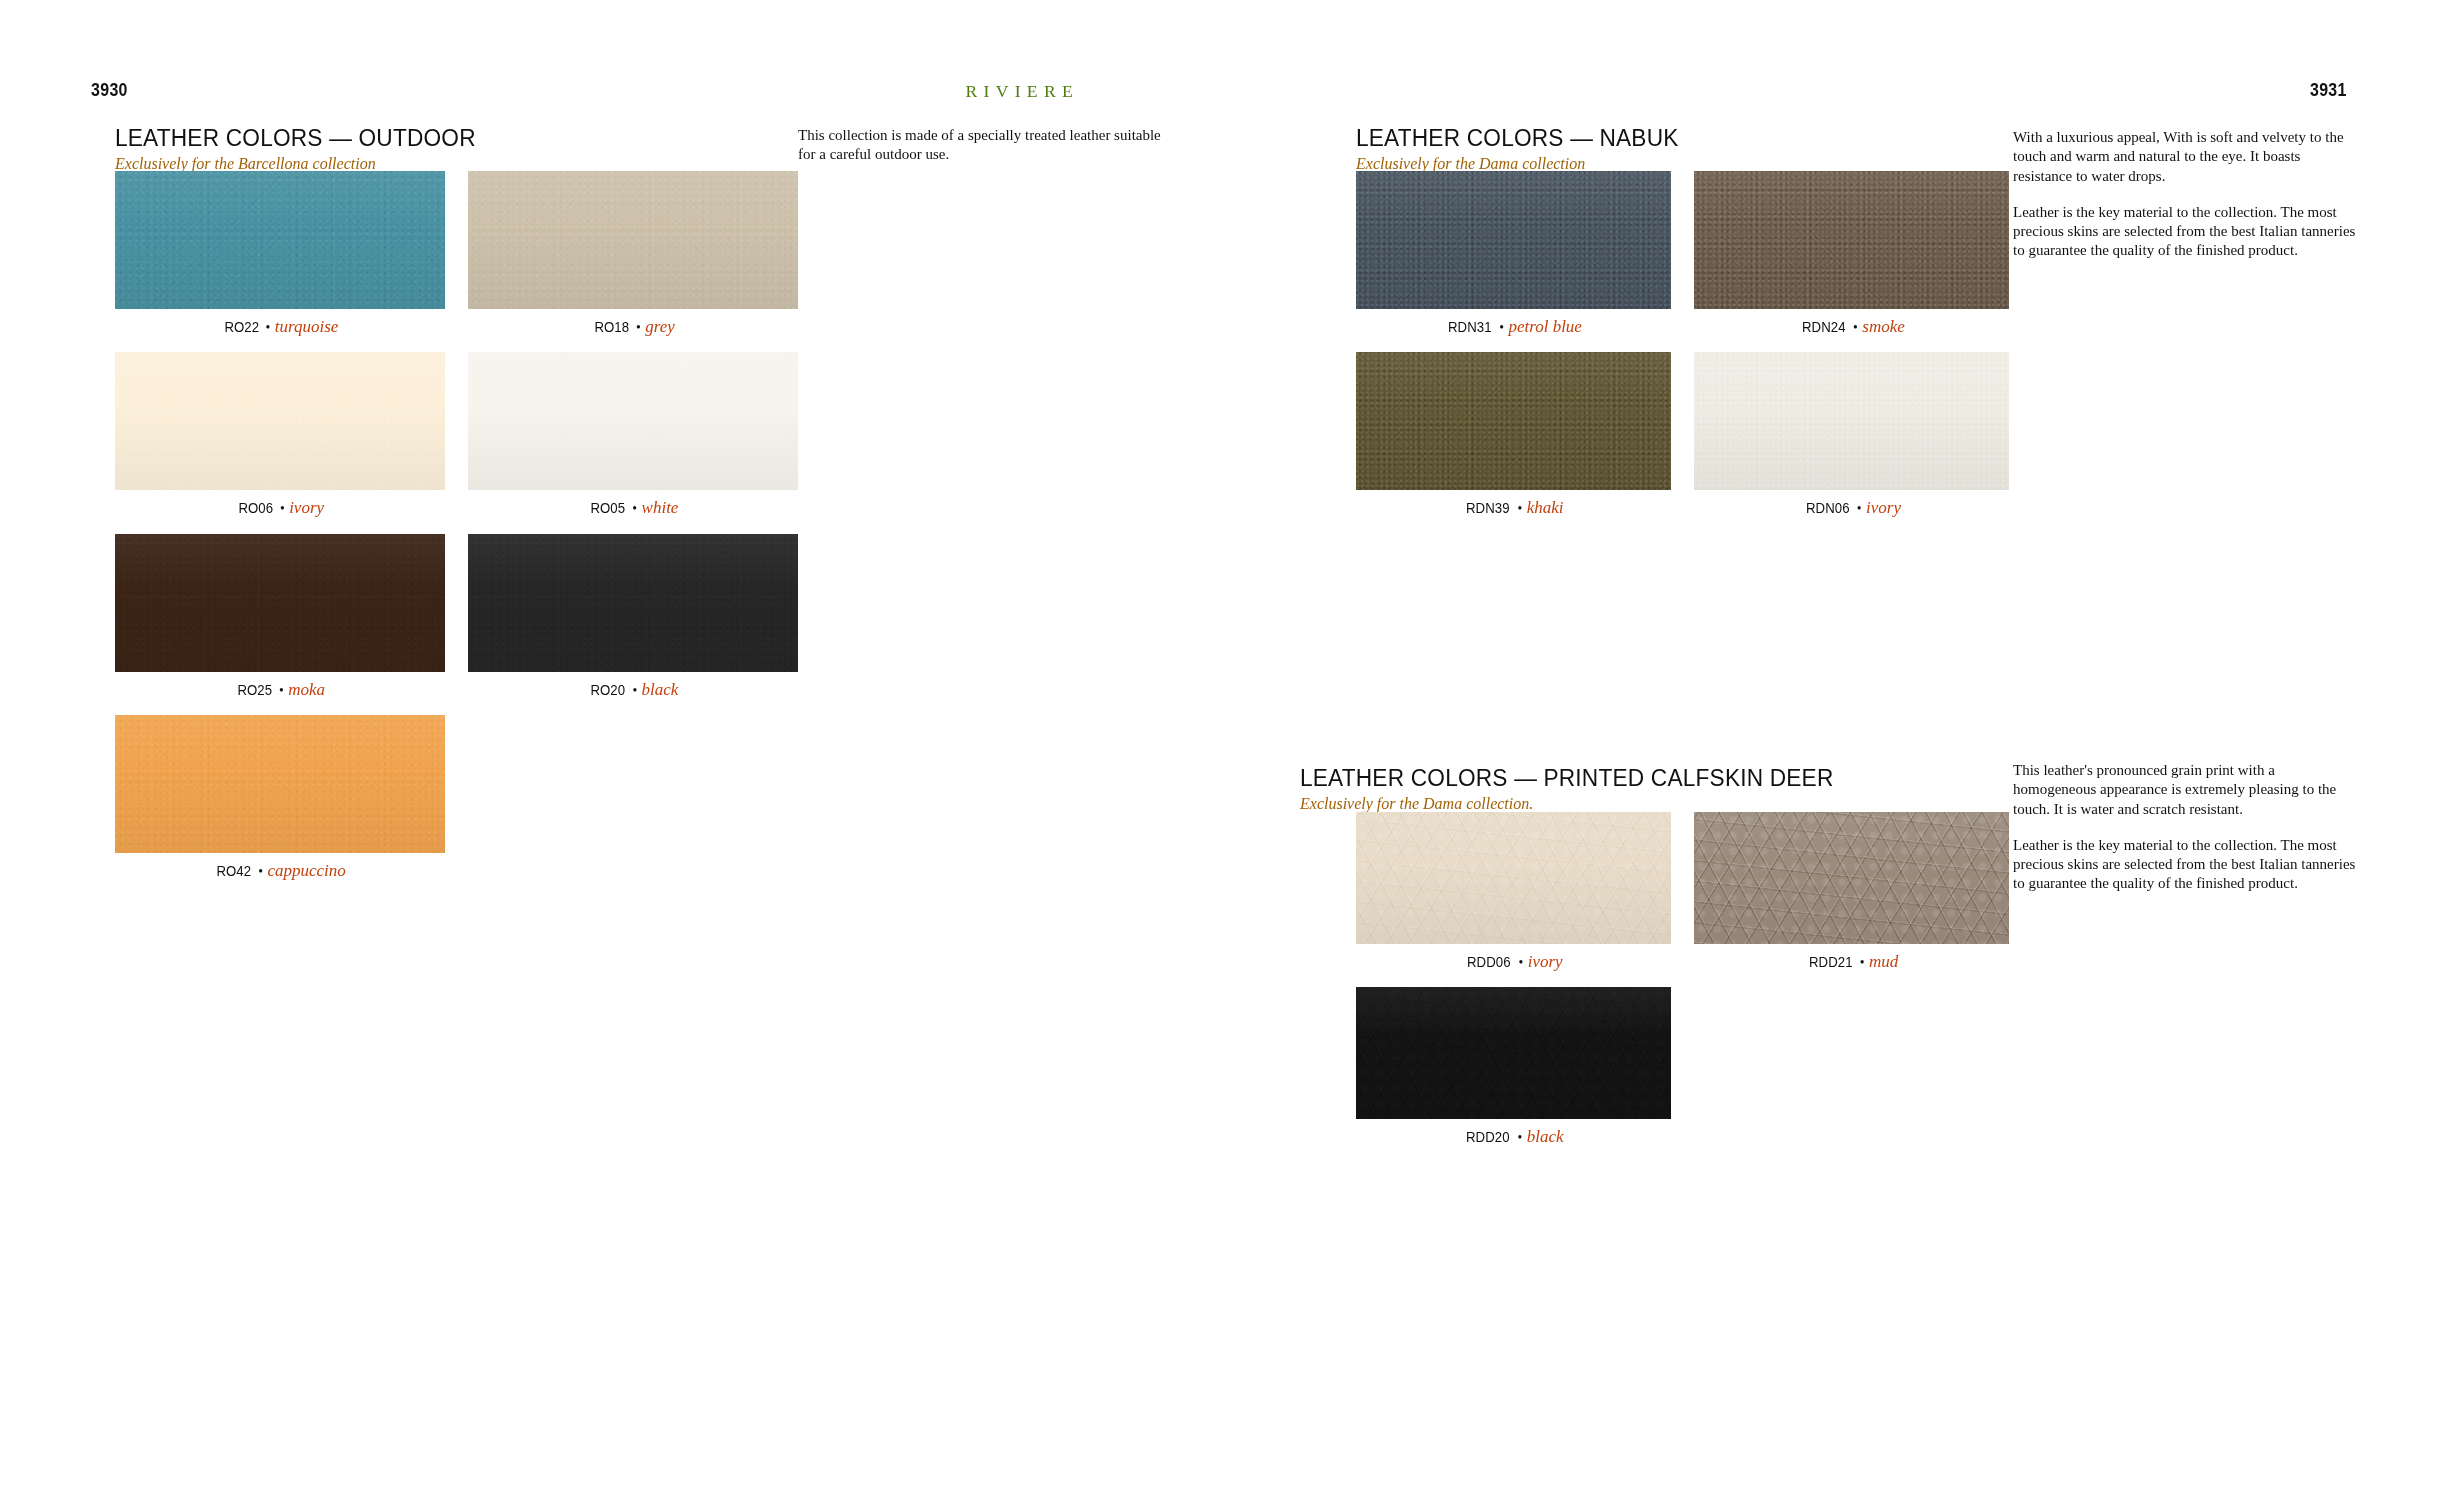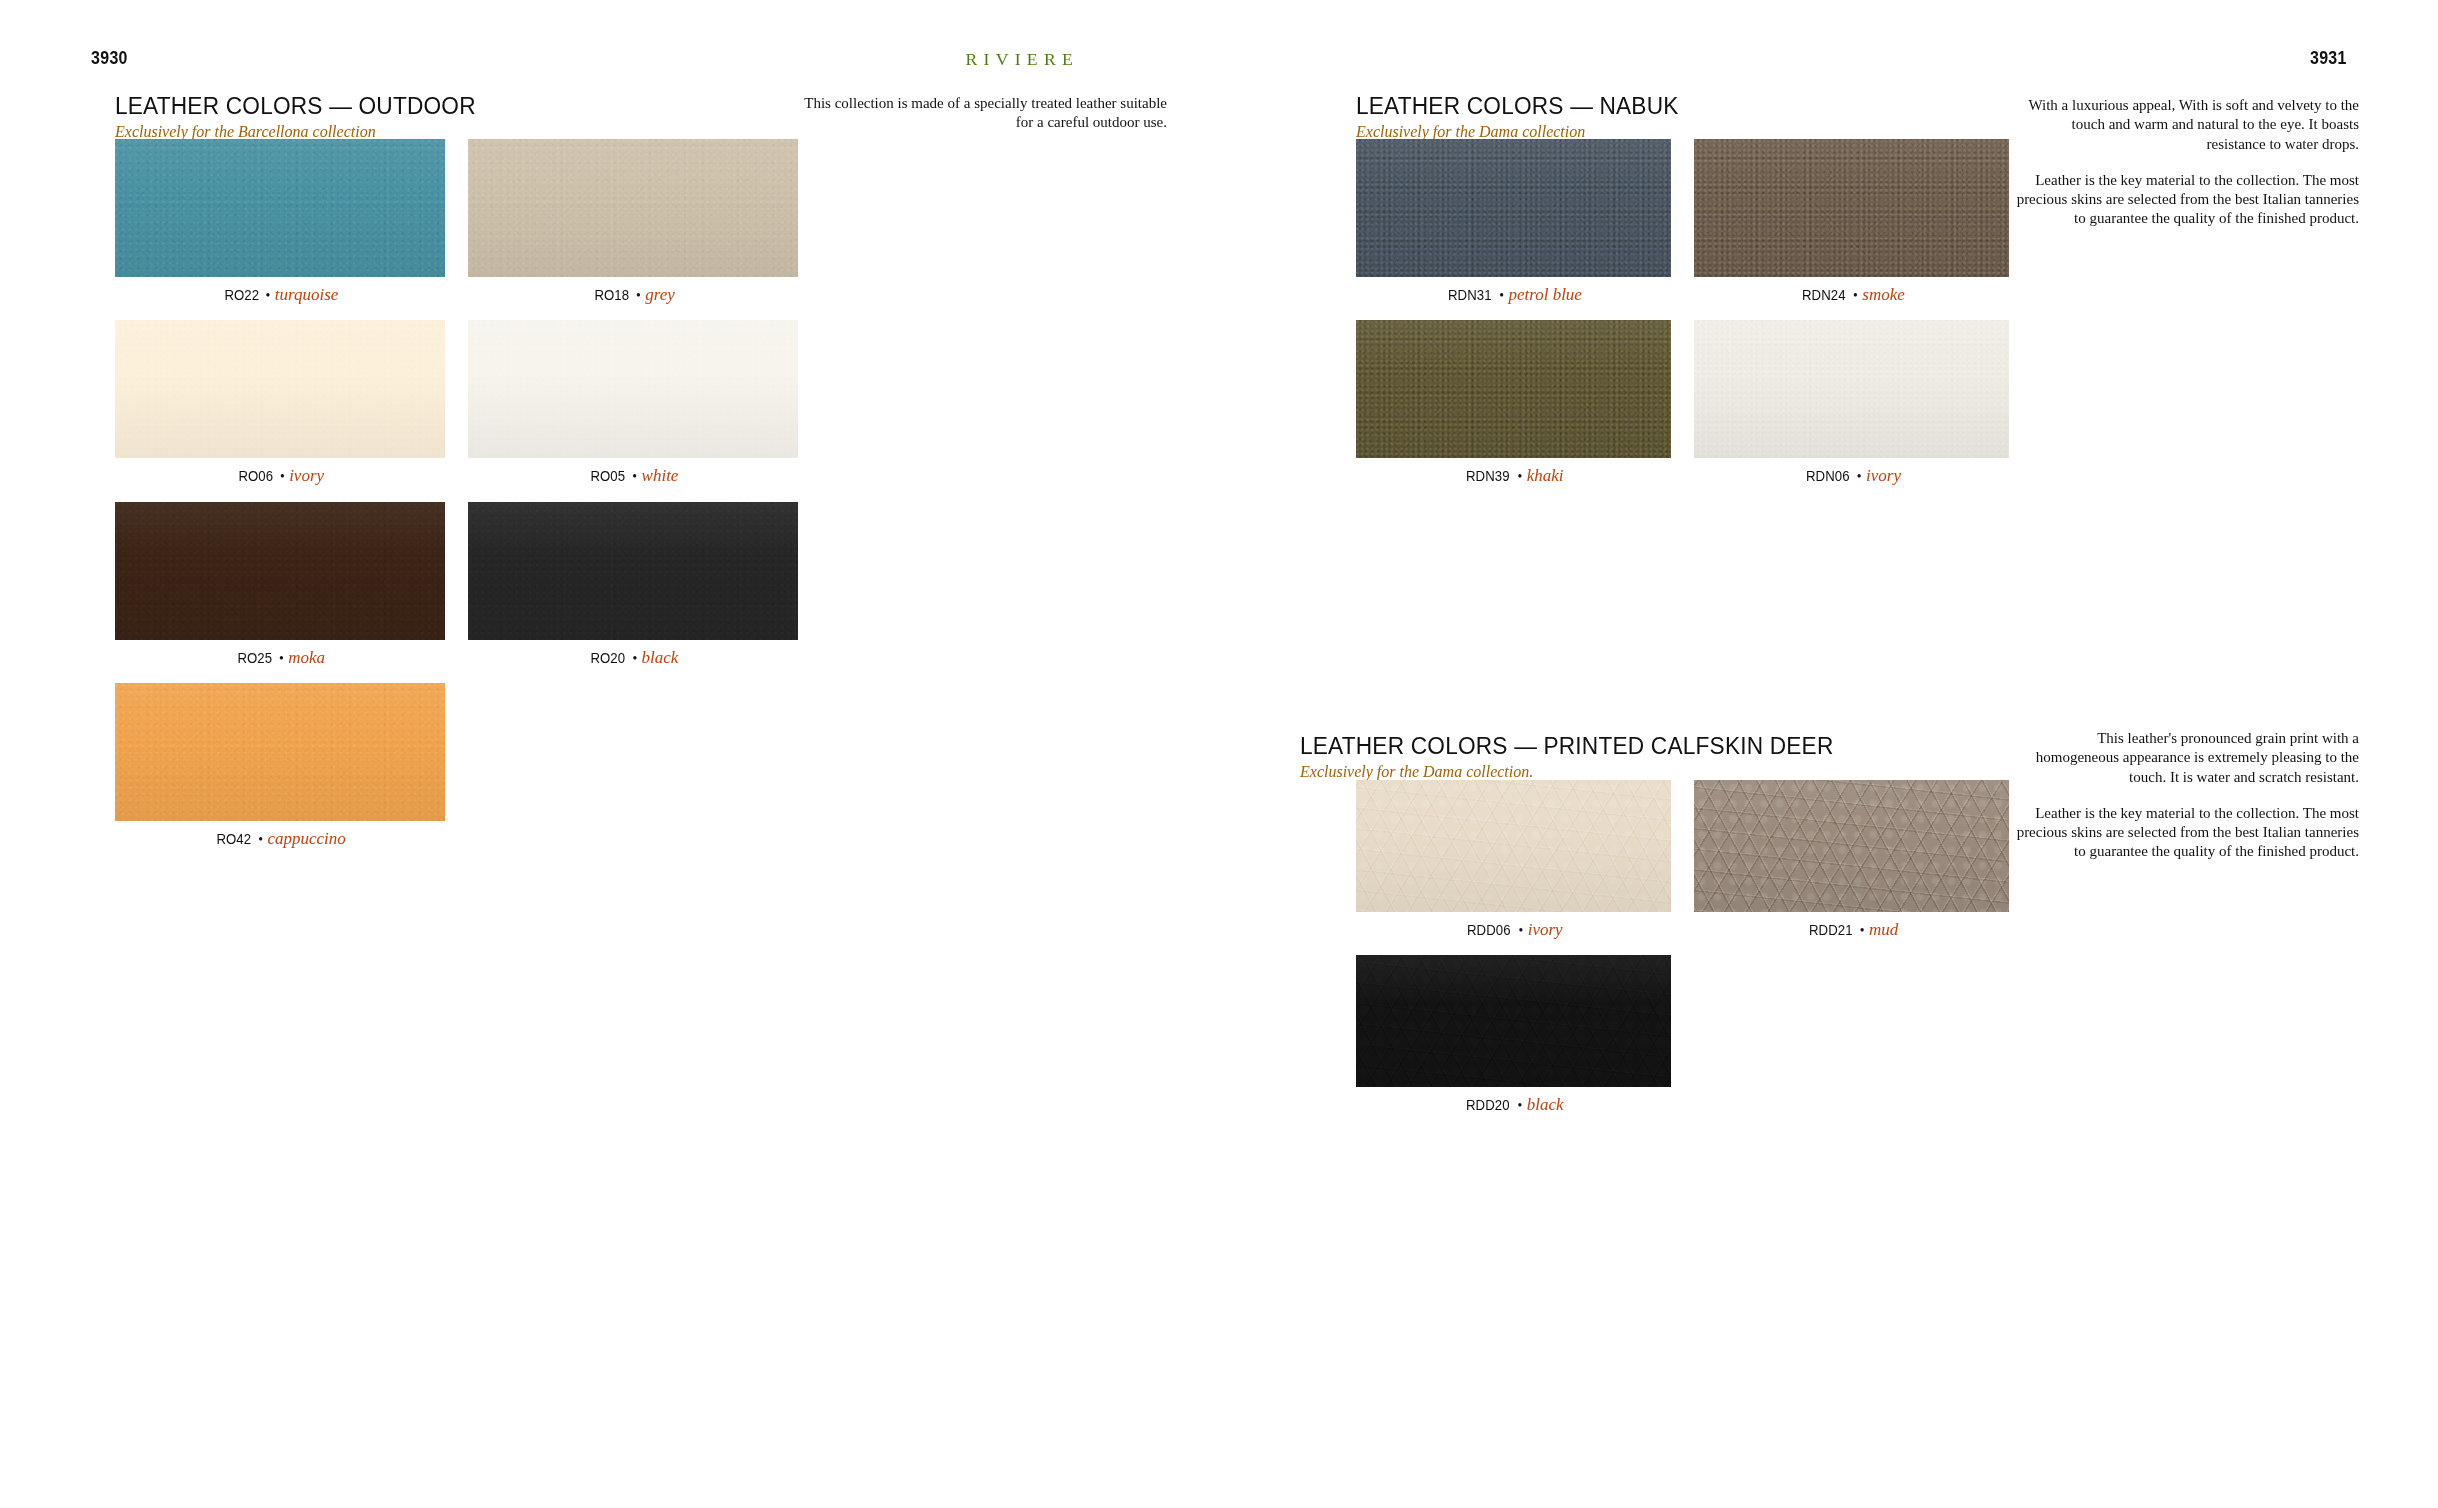--- a/index.html
+++ b/index.html
@@ -10,21 +10,21 @@
   body {
     width: 2438px;
     height: 1509px;
     position: relative;
     font-family: "Liberation Sans", sans-serif;
     color: #1a1a1a;
     overflow: hidden;
   }
 
   
-  .spread { position: absolute; inset: 0; }
+  .spread { position: absolute; inset: 0; margin-top: 32px; }
 
   .page { position: absolute; top: 0; height: 1509px; }
   .page-left  { left: 0;     width: 1219px; }
   .page-right { left: 1219px; width: 1219px; }
 
   
   .folio {
     position: absolute;
     top: 47px;
     font-family: "Liberation Sans", sans-serif;
@@ -140,21 +140,20 @@
   }
 
   
   .note {
     position: absolute;
     font-family: "Liberation Serif", serif;
     font-size: 15px;
     line-height: 1.29;
     color: #111;
     width: 346px;
-    text-align: right;
   }
   .note p { margin: 0; }
   .note p + p { margin-top: 16.6px; }
 
   .note-outdoor { left: 798px;  top: 94px;  width: 369px; }
   .note-nabuk   { left: 2013px; top: 96px;  }
   .note-deer    { left: 2013px; top: 729px; }
 
   
   

